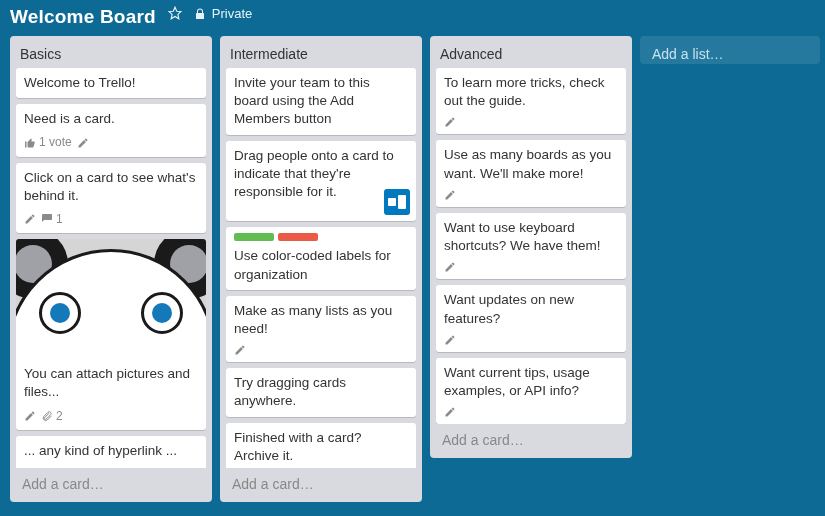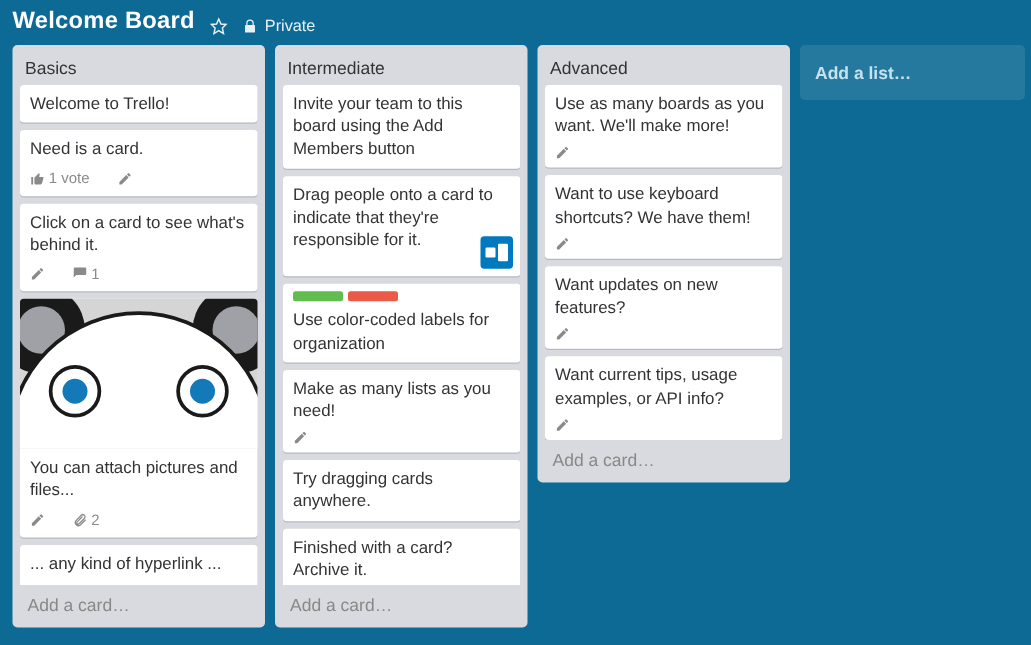--- a/index.html
+++ b/index.html
@@ -5,21 +5,21 @@
   * { box-sizing: border-box; margin: 0; padding: 0; }
   html, body { width: 825px; height: 516px; overflow: hidden; }
   body {
     font-family: "Helvetica Neue", Arial, sans-serif;
     background: #0d6a94;
     color: #4d4d4d;
     font-size: 14px;
   }
   .board-header {
     display: flex;
-    align-items: flex-end;
+    align-items: flex-start;
     gap: 12px;
     padding: 6px 18px 8px 10px;
     color: #fff;
   }
   .board-title {
     font-size: 19px;
     font-weight: 700;
     letter-spacing: 0.2px;
   }
   .star-btn, .privacy {
@@ -75,21 +75,21 @@
   .card-cover {
     margin: -6px -8px 6px -8px;
     height: 120px;
     border-radius: 3px 3px 0 0;
     overflow: hidden;
     background: #d5d5d5;
   }
   .badges {
     display: flex;
     align-items: center;
-    gap: 22px;
+    gap: 5px;
     margin-top: 6px;
     color: #8a8a8a;
     font-size: 12px;
   }
   .badge {
     display: flex;
     align-items: center;
     gap: 3px;
   }
   .labels-row {
@@ -122,24 +122,23 @@
     cursor: pointer;
   }
   .add-list {
     flex: 0 0 180px;
     background: rgba(255,255,255,0.10);
     border-radius: 4px;
     padding: 10px 12px;
     color: #c7e2ef;
     font-size: 14px;
     cursor: pointer;
-    height: 44px;
-    display: flex;
-    align-items: center;
-    font-weight: bold;
+    height: 28px;
+    display: flex;
+    align-items: flex-start;
   }
   
   .mascot {
     position: relative;
     width: 100%; height: 100%;
     background: #d5d5d5;
   }
   .mascot .ear-l, .mascot .ear-r {
     position: absolute; top: -10px; width: 70px; height: 70px;
     background: #1a1a1a; border-radius: 50%;
@@ -315,20 +314,30 @@
       </div>
 
     </div>
     <div class="add-card">Add a card…</div>
   </div>
 
   <div class="list">
     <div class="list-title">Advanced</div>
     <div class="cards">
 
+      <div class="card">
+        <div>To learn more tricks, check out the guide.</div>
+        <div class="badges">
+            <span class="badge">
+              <svg width="12" height="12" viewBox="0 0 24 24" fill="#8a8a8a">
+                <path d="M3 17.25V21h3.75L17.81 9.94l-3.75-3.75L3 17.25zM20.71 7.04a1 1 0 0 0 0-1.41l-2.34-2.34a1 1 0 0 0-1.41 0l-1.83 1.83 3.75 3.75 1.83-1.83z"></path>
+              </svg>
+            </span>
+          </div>
+      </div>
 
       <div class="card">
         <div>Use as many boards as you want. We'll make more!</div>
         <div class="badges">
             <span class="badge">
               <svg width="12" height="12" viewBox="0 0 24 24" fill="#8a8a8a">
                 <path d="M3 17.25V21h3.75L17.81 9.94l-3.75-3.75L3 17.25zM20.71 7.04a1 1 0 0 0 0-1.41l-2.34-2.34a1 1 0 0 0-1.41 0l-1.83 1.83 3.75 3.75 1.83-1.83z"></path>
               </svg>
             </span>
           </div>

